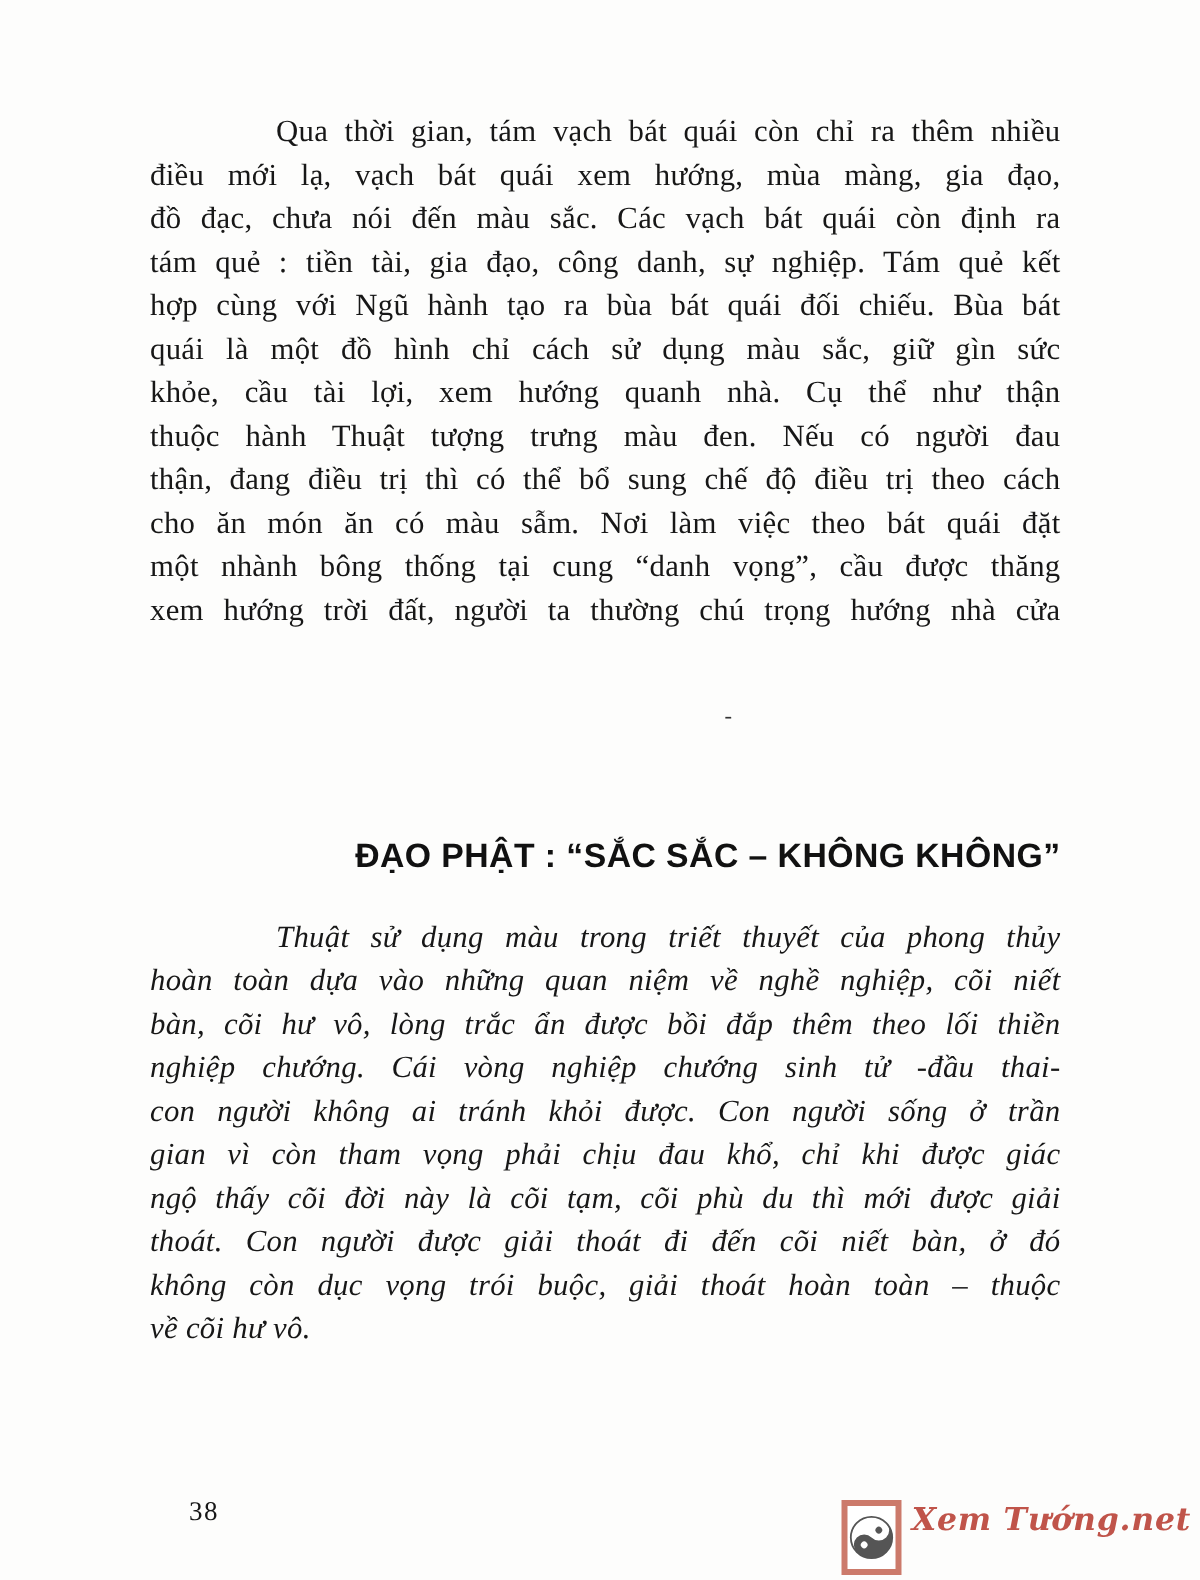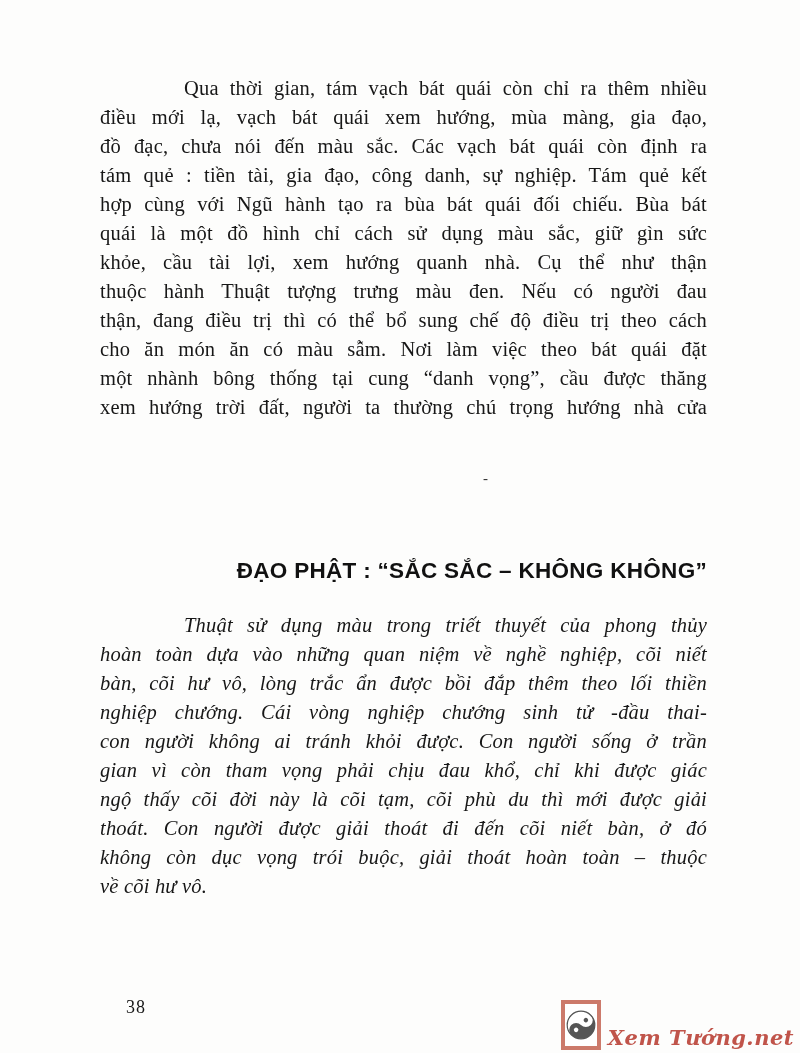--- a/index.html
+++ b/index.html
@@ -55,21 +55,21 @@
     top: 964px;
     font-size: 18px;
     letter-spacing: 1px;
     margin-top: 33px;
   }
   #watermark {
     position: absolute;
     right: 6px;
     bottom: 3px;
     display: flex;
-    align-items: flex-end;
+    align-items: flex-start;
   }
   .wm-box {
     width: 40px;
     height: 50px;
     box-sizing: border-box;
     background: #ffffff;
     border: 4px solid #cc7a6b;
     display: flex;
     align-items: center;
     justify-content: center;

